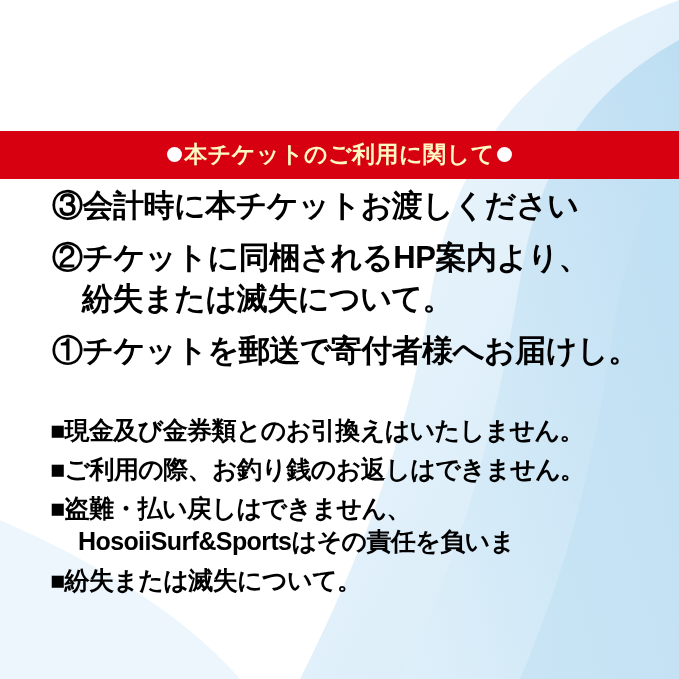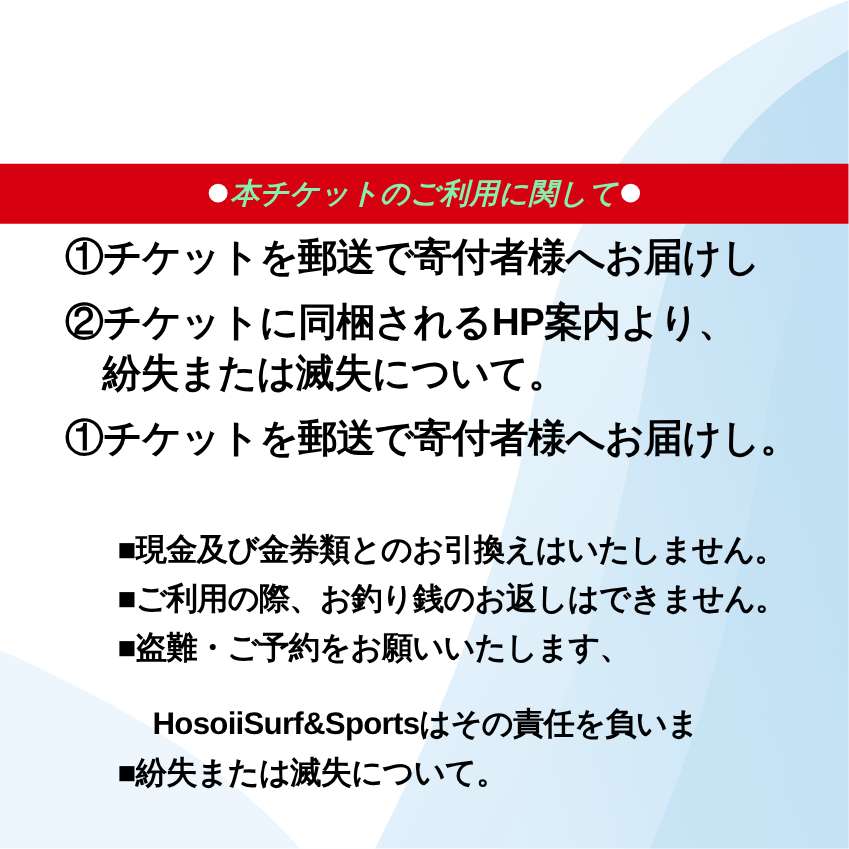--- a/index.html
+++ b/index.html
@@ -36,27 +36,26 @@
     height: 48px;
     background: #d70010;
     display: flex;
     align-items: center;
     justify-content: center;
   }
   .header-inner {
     display: flex;
     align-items: center;
     gap: 2px;
-    color: #86efac;
+    color: #fef9c3;
     font-weight: bold;
     font-size: 23px;
     letter-spacing: 0.5px;
     white-space: nowrap;
     transform: translateY(-1px);
-    font-style: italic;
   }
   .dot {
     display: inline-block;
     width: 15px;
     height: 15px;
     border-radius: 50%;
     background: #ffffff;
     flex: none;
   }
 
@@ -79,38 +78,36 @@
   .item + .item { margin-top: 12px; }
   .item .line2 {
     display: block;
     padding-left: 30px;
   }
 
   
   .notes {
     position: absolute;
     left: 0;
-    top: 424px;
+    top: 414px;
     width: 582px;
-    padding-left: 44px;
   }
   .note {
     font-weight: bold;
     color: #000000;
     font-size: 25px;
     line-height: 1.32;
     white-space: nowrap;
     padding-left: 50px;
     letter-spacing: -0.6px;
   }
   .note + .note { margin-top: 6px; }
   .note .cont {
     display: block;
     padding-left: 28px;
-    margin-top: 28px;
   }
 </style>
 </head>
 <body>
 
 <div id="page">
 
   <div class="bg-art">
     <svg width="679" height="679" viewBox="0 0 679 679" xmlns="http://www.w3.org/2000/svg">
       <defs>
@@ -133,40 +130,40 @@
   <div class="header-band">
     <div class="header-inner">
       <span class="dot"></span>
       <span>本チケットのご利用に関して</span>
       <span class="dot"></span>
     </div>
   </div>
 
   <div class="list-area">
     <div class="item">
-      <span>①チケットを郵送で寄付者様へお届けし</span>
+      <span>③会計時に本チケットお渡しください</span>
     </div>
     <div class="item">
       <span>②チケットに同梱されるHP案内より、</span>
       <span class="line2">紛失または滅失について。</span>
     </div>
     <div class="item">
       <span>①チケットを郵送で寄付者様へお届けし。</span>
     </div>
   </div>
 
   <div class="notes">
     <div class="note">
       <span>■現金及び金券類とのお引換えはいたしません。</span>
     </div>
     <div class="note">
       <span>■ご利用の際、お釣り銭のお返しはできません。</span>
     </div>
     <div class="note">
-      <span>■盗難・ご予約をお願いいたします、</span>
+      <span>■盗難・払い戻しはできません、</span>
       <span class="cont">HosoiiSurf&amp;Sportsはその責任を負いま</span>
     </div>
     <div class="note">
       <span>■紛失または滅失について。</span>
     </div>
   </div>
 
 </div>
 
 </body></html>

